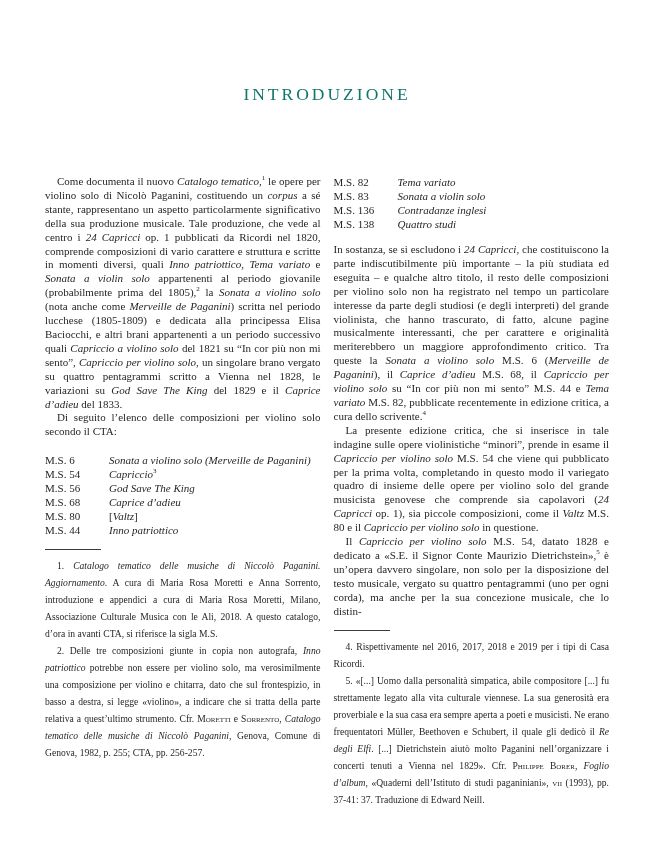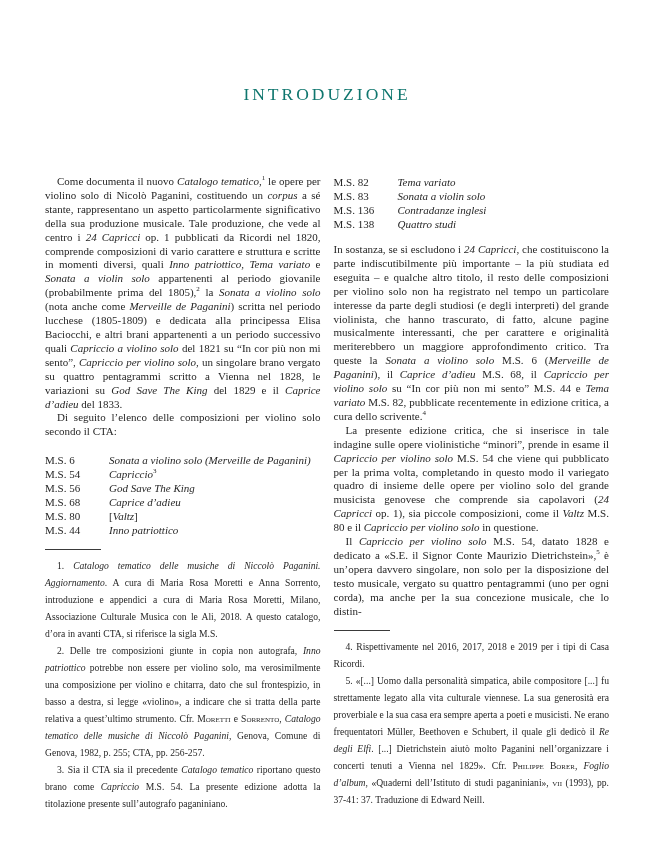--- a/index.html
+++ b/index.html
@@ -85,21 +85,20 @@
           <div class="ms-row">
             <span class="ms-num">M.S. 44</span>
             <span class="ms-title"><span class="it">Inno patriottico</span></span>
           </div>
         </div>
 
       <div class="footnotes">
         <div class="fn-rule"></div>
         <p class="fn"><span>1. </span><span class="it">Catalogo tematico delle musiche di Niccolò Paganini. Aggiornamento</span><span>. A cura di Maria Rosa Moretti e Anna Sorrento, introduzione e appendici a cura di Maria Rosa Moretti, Milano, Associazione Culturale Musica con le Ali, 2018. A questo catalogo, d’ora in avanti CTA, si riferisce la sigla M.S.</span></p>
         <p class="fn"><span>2. Delle tre composizioni giunte in copia non autografa, </span><span class="it">Inno patriottico</span><span> potrebbe non essere per violino solo, ma verosimilmente una composizione per violino e chitarra, dato che sul frontespizio, in basso a destra, si legge «violino», a indicare che si tratta della parte relativa a quest’ultimo strumento. Cfr. </span><span class="sc">Moretti</span><span> e </span><span class="sc">Sorrento</span><span>, </span><span class="it">Catalogo tematico delle musiche di Niccolò Paganini</span><span>, Genova, Comune di Genova, 1982, p. 255; CTA, pp. 256-257.</span></p>
-        <p class="fn"><span>3. Sia il CTA sia il precedente </span><span class="it">Catalogo tematico</span><span> riportano questo brano come </span><span class="it">Capriccio</span><span> M.S. 54. La presente edizione adotta la titolazione presente sull’autografo paganiniano.</span></p>
       </div>
     </div>
 
     <div class="col">
       <div class="ms-list no-top">
           <div class="ms-row">
             <span class="ms-num">M.S. 82</span>
             <span class="ms-title"><span class="it">Tema variato</span></span>
           </div>
           <div class="ms-row">

